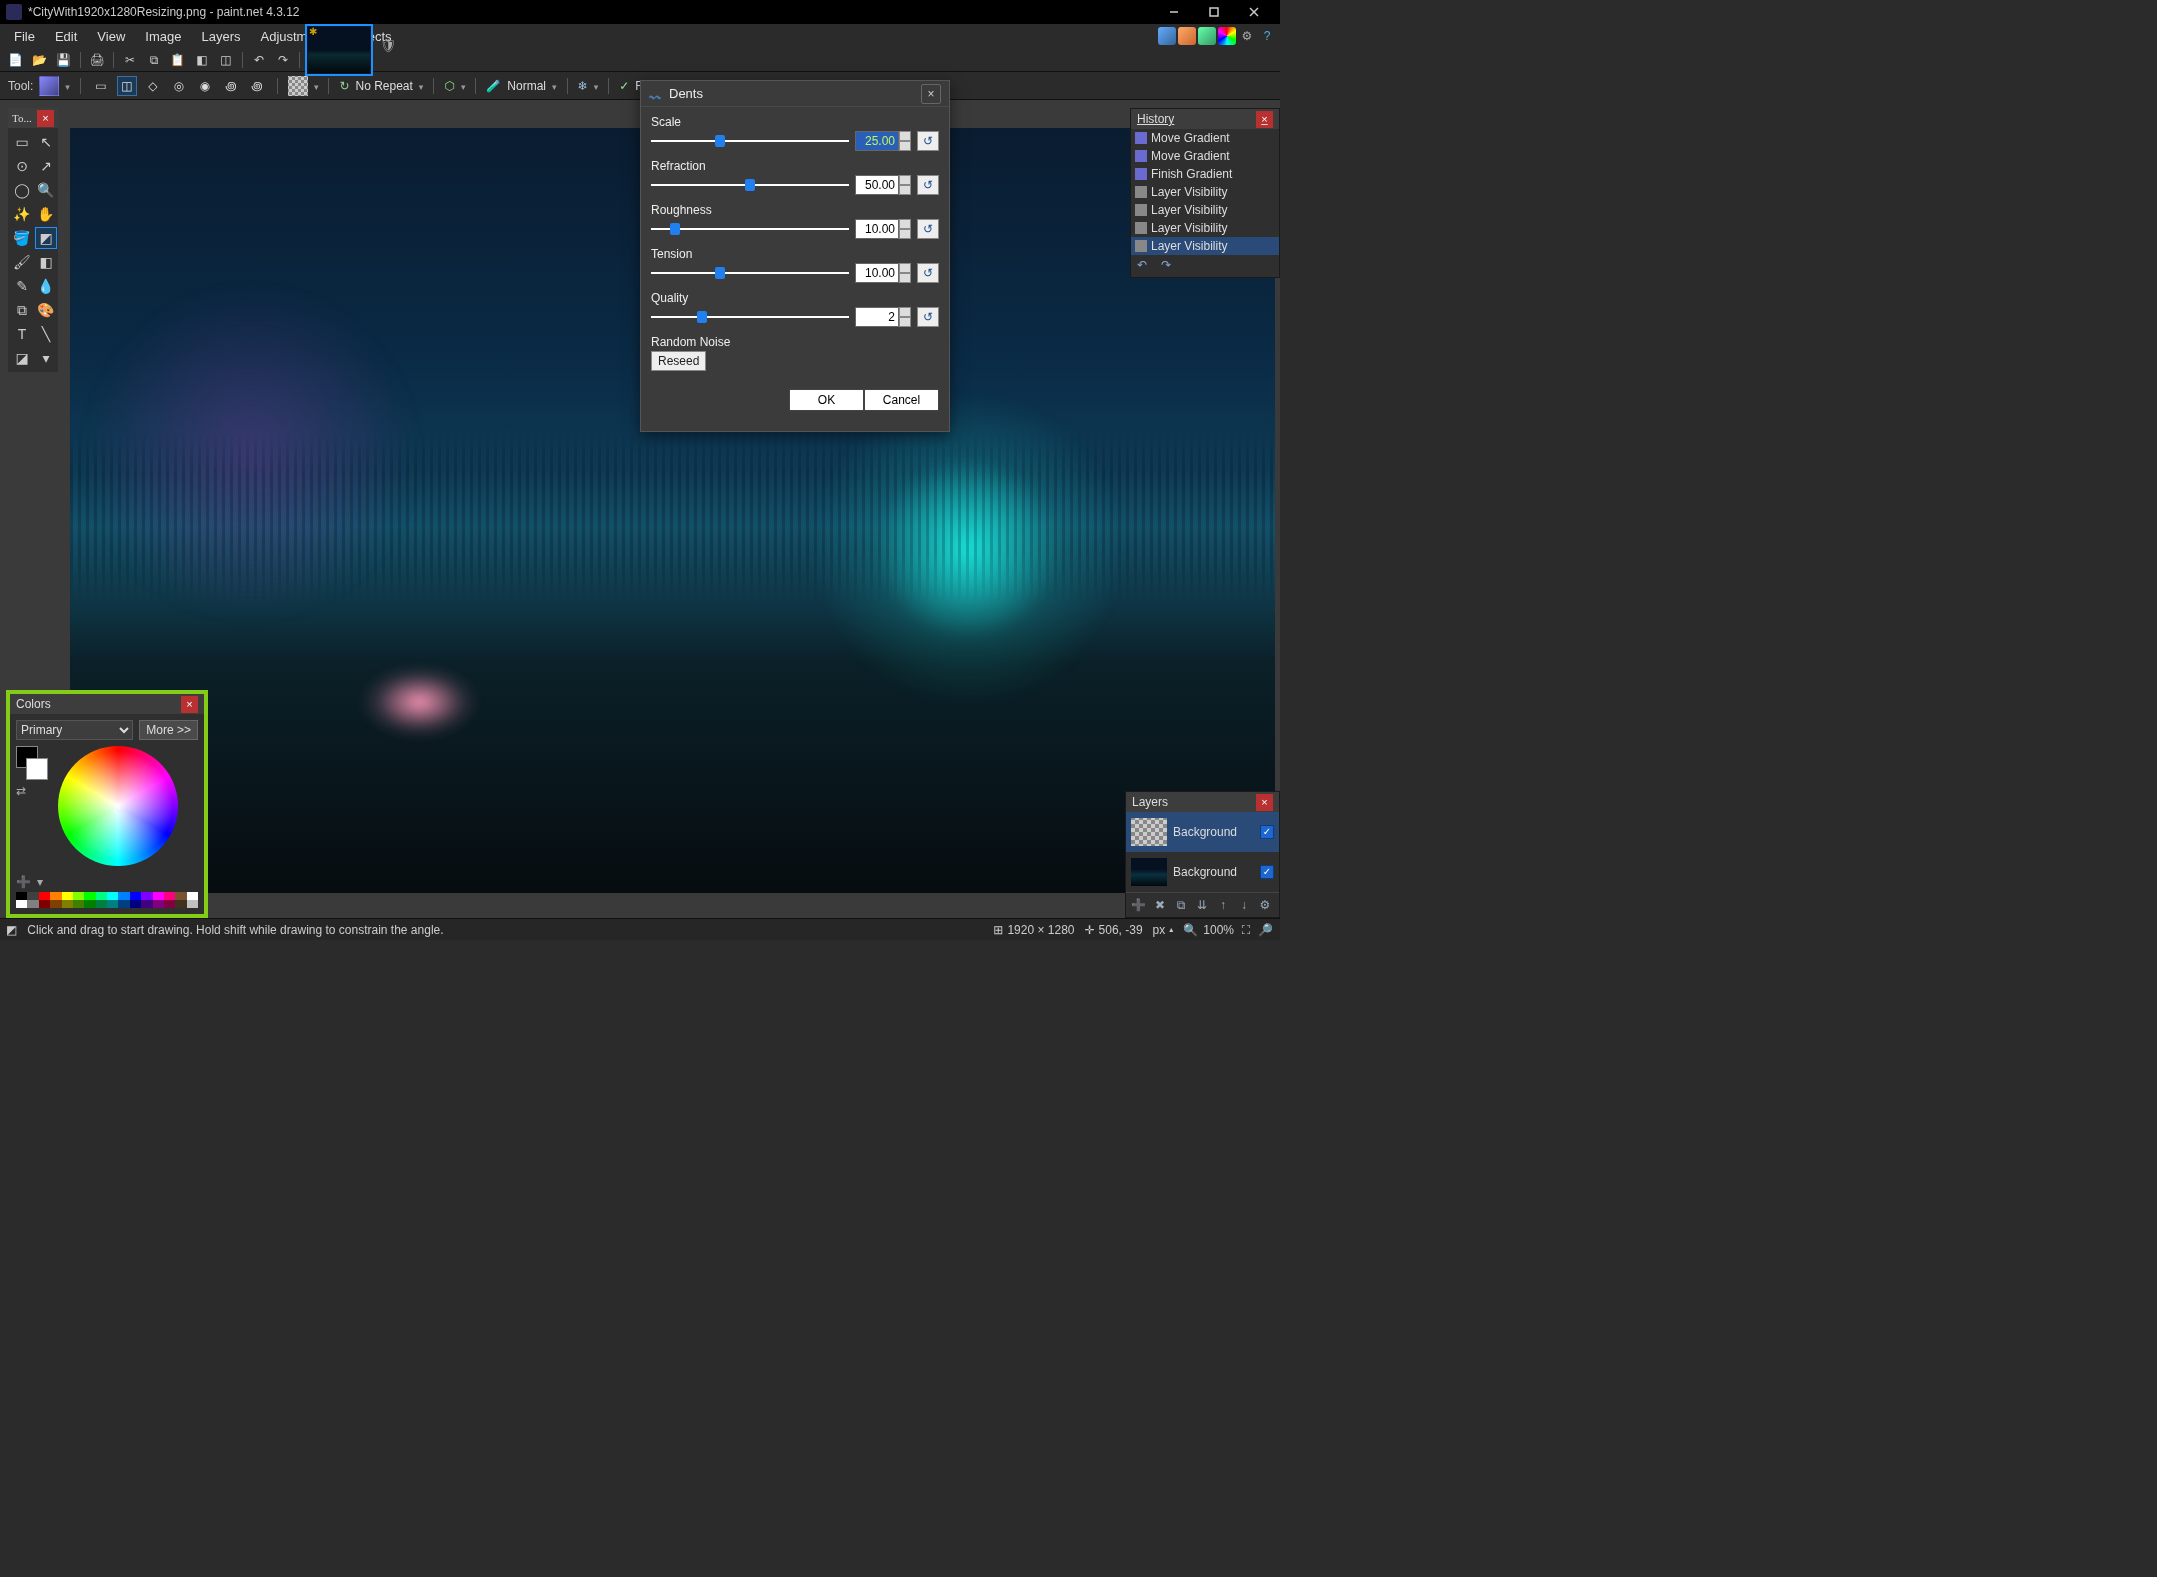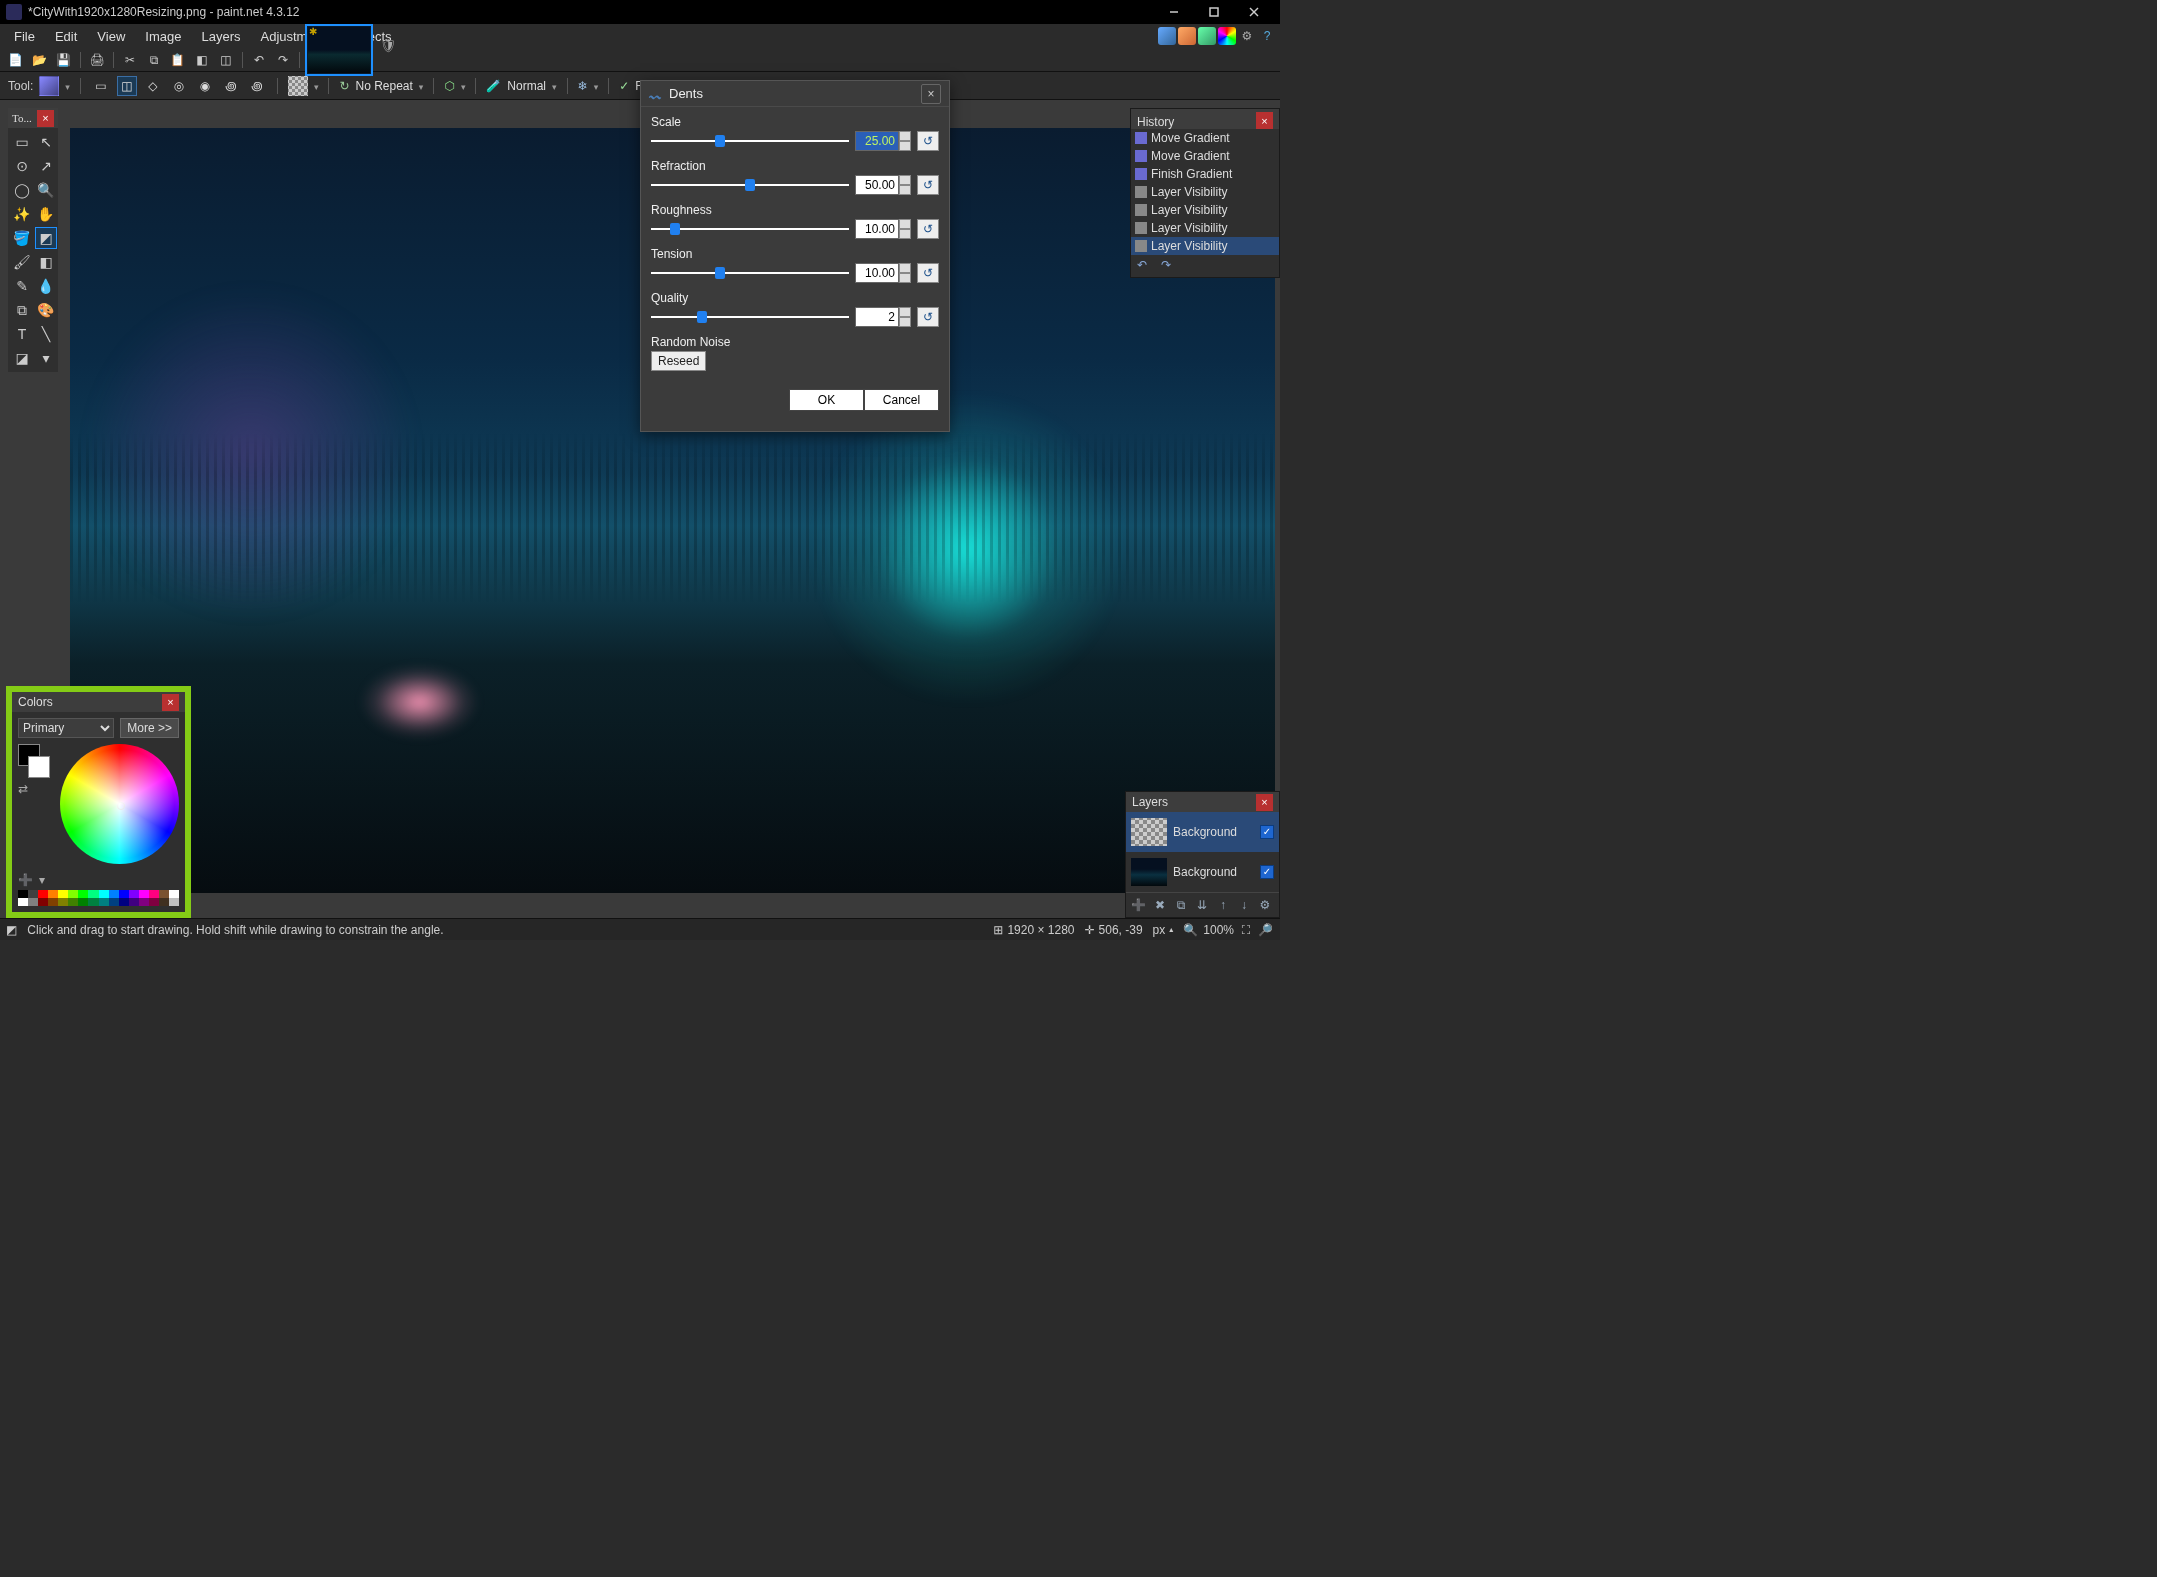--- a/index.html
+++ b/index.html
@@ -73,21 +73,21 @@
 .dialog .nbox input { width: 44px; height: 20px; background: #fff; color: #000; border: 1px solid #666; text-align: right; padding: 0 3px; font-size: 12px; }
 .dialog .nbox .spin { width: 12px; display: flex; flex-direction: column; }
 .dialog .nbox .spin .sp { flex:1; background:#ddd; border:1px solid #888; font-size:6px; text-align:center; line-height:8px; cursor:pointer;}
 .dialog .rst { width: 22px; height: 20px; background: #eee; border: 1px solid #888; display: flex; align-items: center; justify-content: center; cursor: pointer; color:#1b4f8a;}
 .dialog .reseed { background:#eee; color:#222; border:1px solid #888; padding:2px 6px; font-size:12px; cursor:pointer;}
 .dialog .buttons { display: flex; justify-content: flex-end; gap: 0; padding: 6px 10px 20px; }
 .dialog .buttons button { width: 75px; height: 22px; background: #fff; color: #000; border: 1px solid #444; cursor: pointer; font-size: 12px; }
 
 
 .history { position: absolute; right: 0; top: 108px; width: 150px; background: #2f2f2f; border: 1px solid #1a1a1a; z-index: 40; }
-.history .head { height: 20px; background: #3d3d3d; display: flex; align-items: flex-end; padding: 0 6px; }
+.history .head { height: 20px; background: #3d3d3d; display: flex; align-items: center; padding: 0 6px; text-decoration: underline; }
 .history .head .tt { flex: 1; font-size: 12px; color: #ddd; }
 .history .head .cl { width: 17px; height: 17px; background: #b83030; display: flex; align-items: center; justify-content: center; color: #fff; font-size: 11px; cursor: pointer; }
 .history .list { max-height: 130px; overflow: hidden; }
 .history .item { display: flex; align-items: center; height: 18px; padding: 0 4px; gap: 4px; cursor: pointer; }
 .history .item .ic { width: 12px; height: 12px; }
 .history .item.sel { background: #2a4a78; }
 .history .undoredo { display:flex; padding:3px 6px; gap:6px; }
 .history .undoredo .u { width:18px;height:16px;color:#88a8d8;cursor:pointer;}
 
 
@@ -98,21 +98,21 @@
 .layers .row { display: flex; align-items: center; height: 40px; padding: 3px 5px; gap: 6px; cursor: pointer; justify-content: flex-end; }
 .layers .row.sel { background: #2a4a78; }
 .layers .row .thumb { width: 36px; height: 28px; background: repeating-conic-gradient(#888 0 25%, #ccc 0 50%) 0/8px 8px; }
 .layers .row .thumb.img { background: linear-gradient(#051020 40%,#0a3040 60%,#02080c 100%); }
 .layers .row .nm { flex: 1; font-size: 12px; }
 .layers .row .chk { width: 14px; height: 14px; background: #1e66d0; border:1px solid #0b3c80;color:#fff;font-size:10px;text-align:center;line-height:12px;}
 .layers .btns { display: flex; gap: 3px; padding: 3px 4px; border-top: 1px solid #444; }
 .layers .btns .lb { width: 18px; height: 18px; color: #9ab; cursor: pointer; display:flex;align-items:center;justify-content:center;font-size:12px;}
 
 
-.colors { position: absolute; left: 6px; bottom: 22px; width: 185px; background: #2f2f2f; border: 6px solid #84cc16; z-index: 40; }
+.colors { position: absolute; left: 6px; bottom: 22px; width: 202px; background: #2f2f2f; border: 4px solid #84cc16; z-index: 40; }
 .colors .head { height: 20px; background: #3d3d3d; display: flex; align-items: center; padding: 0 6px; }
 .colors .head .tt { flex: 1; font-size: 12px; color: #ddd; }
 .colors .head .cl { width: 17px; height: 17px; background: #b83030; display: flex; align-items: center; justify-content: center; color: #fff; font-size: 11px; cursor: pointer; }
 .colors .top { display: flex; align-items: center; padding: 6px; gap: 6px; }
 .colors .top select { flex: 1; background: #3d3d3d; color: #ddd; border: 1px solid #555; font-size: 12px; height: 20px; }
 .colors .top .more { background: #4a4a4a; color: #ddd; border: 1px solid #666; padding: 2px 6px; cursor: pointer; font-size: 12px; }
 .colors .mid { display: flex; padding: 0 6px 6px; gap: 8px; }
 .colors .swatches { width: 34px; }
 .colors .sw { width: 22px; height: 22px; border: 1px solid #888; position: relative; }
 .colors .sw.primary { background: #000; }

